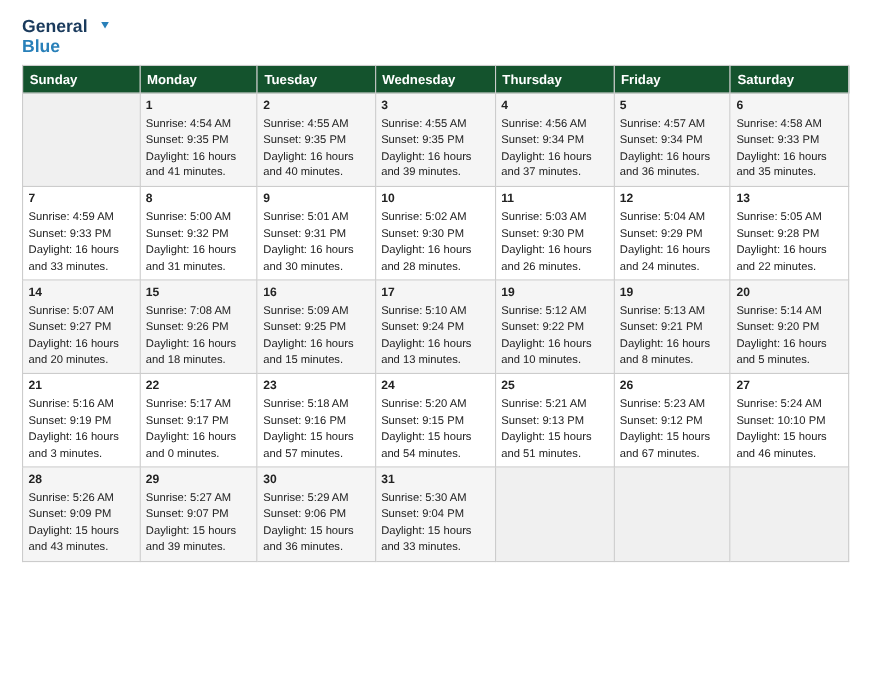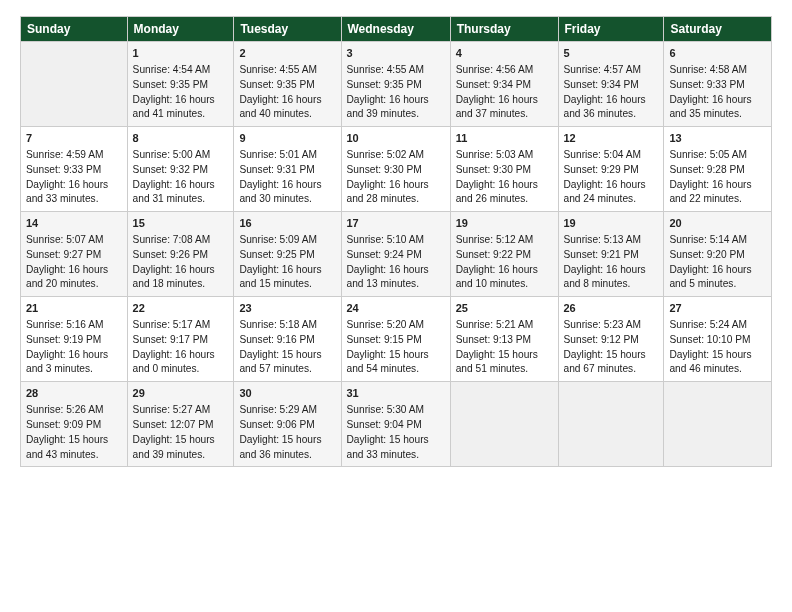--- a/index.html
+++ b/index.html
@@ -76,20 +76,36 @@
       margin-bottom: 1px;
     }
     .empty {
       background-color: #f0f0f0 !important;
     }
   </style>
 </head>
 <body>
 
 <div class="container">
+  <div class="header">
+    <div class="logo">
+    <div style="display:flex;flex-direction:column;line-height:1.1;">
+      <span style="font-size:16px;font-weight:bold;color:#1a3a5c;">General
+        <svg width="14" height="14" viewBox="0 0 14 14" style="vertical-align:middle;margin-left:1px;">
+          <polygon points="7,2 14,2 10.5,8" fill="#2980b9"></polygon>
+        </svg>
+      </span>
+      <span style="font-size:16px;font-weight:bold;color:#2980b9;">Blue</span>
+    </div>
+  </div>
+    <div class="title-block">
+      <div class="main-title"></div>
+      <div class="subtitle"></div>
+    </div>
+  </div>
 
   <table>
     <thead>
       <tr>
       <th>Sunday</th>
           <th>Monday</th>
           <th>Tuesday</th>
           <th>Wednesday</th>
           <th>Thursday</th>
           <th>Friday</th>
@@ -299,21 +315,21 @@
           <td>
             <span class="day-number">28</span>
             <div>Sunrise: 5:26 AM</div>
             <div>Sunset: 9:09 PM</div>
             <div>Daylight: 15 hours</div>
             <div>and 43 minutes.</div>
           </td>
           <td>
             <span class="day-number">29</span>
             <div>Sunrise: 5:27 AM</div>
-            <div>Sunset: 12:07 PM</div>
+            <div>Sunset: 9:07 PM</div>
             <div>Daylight: 15 hours</div>
             <div>and 39 minutes.</div>
           </td>
           <td>
             <span class="day-number">30</span>
             <div>Sunrise: 5:29 AM</div>
             <div>Sunset: 9:06 PM</div>
             <div>Daylight: 15 hours</div>
             <div>and 36 minutes.</div>
           </td>

